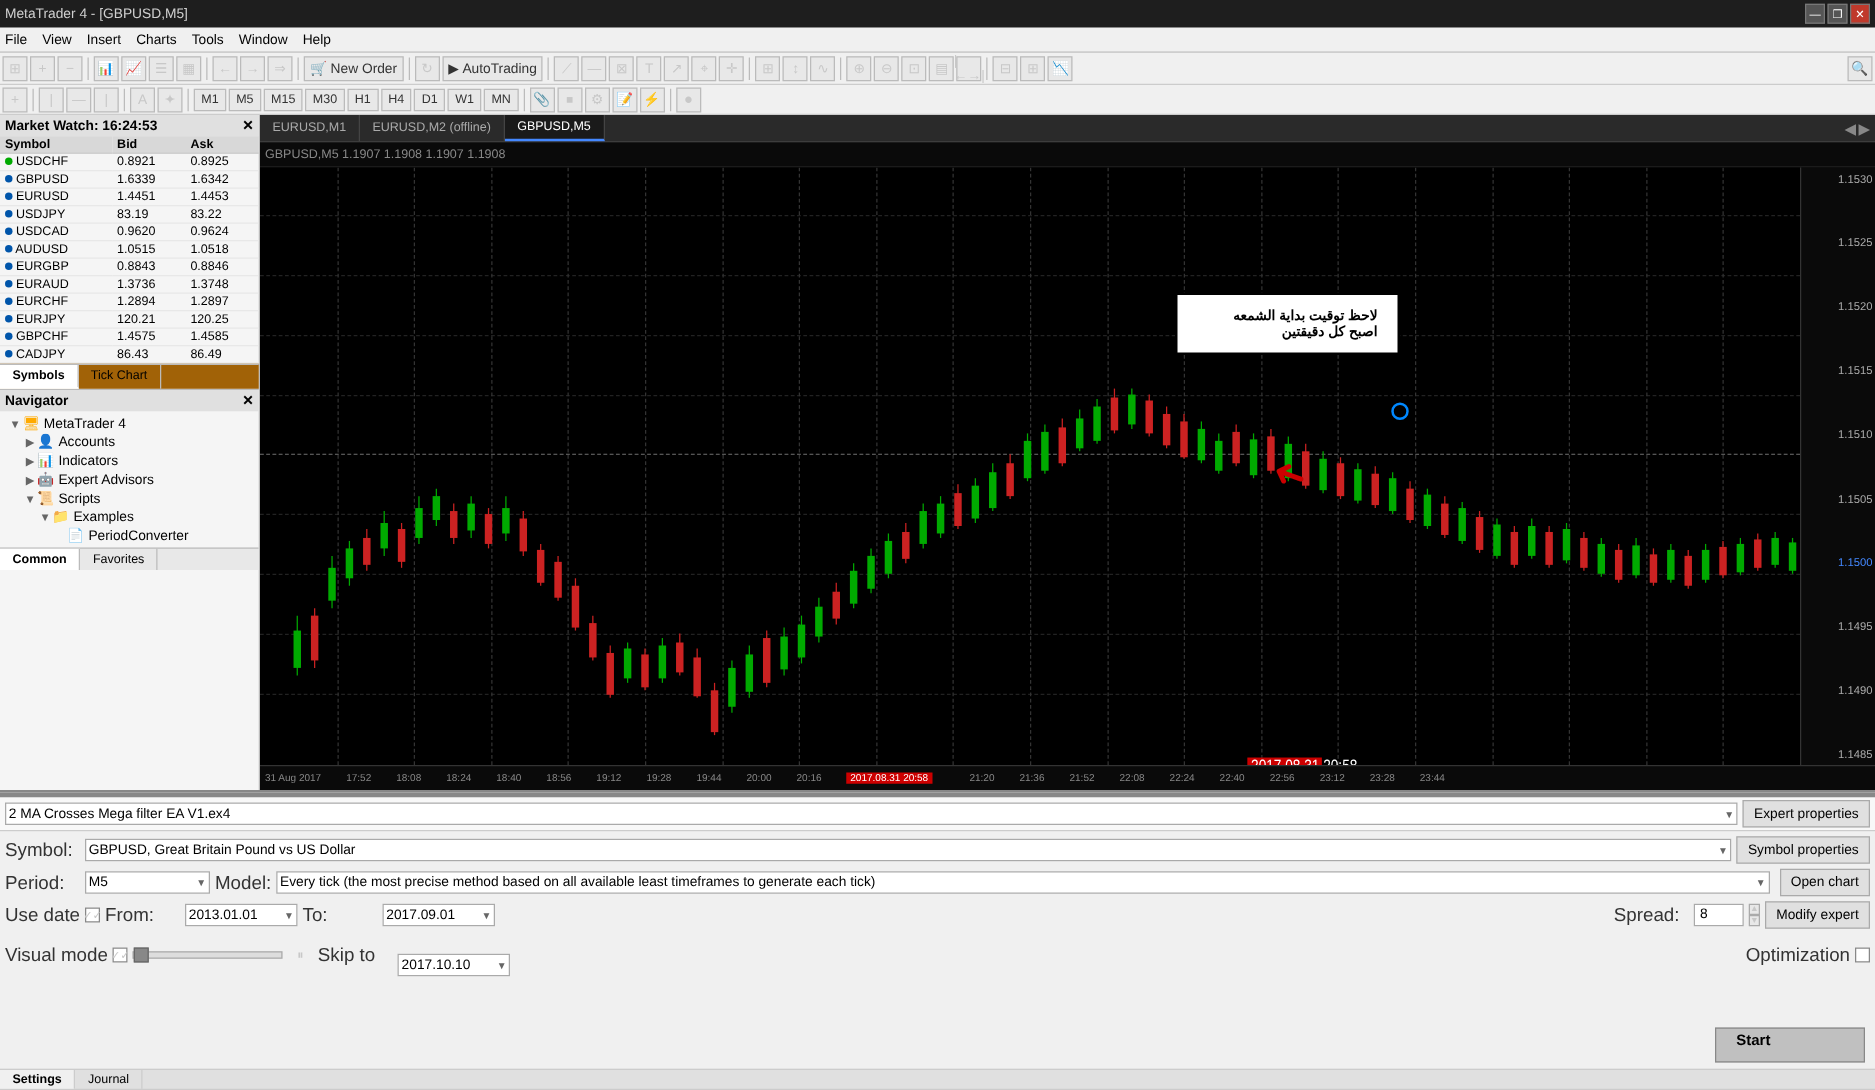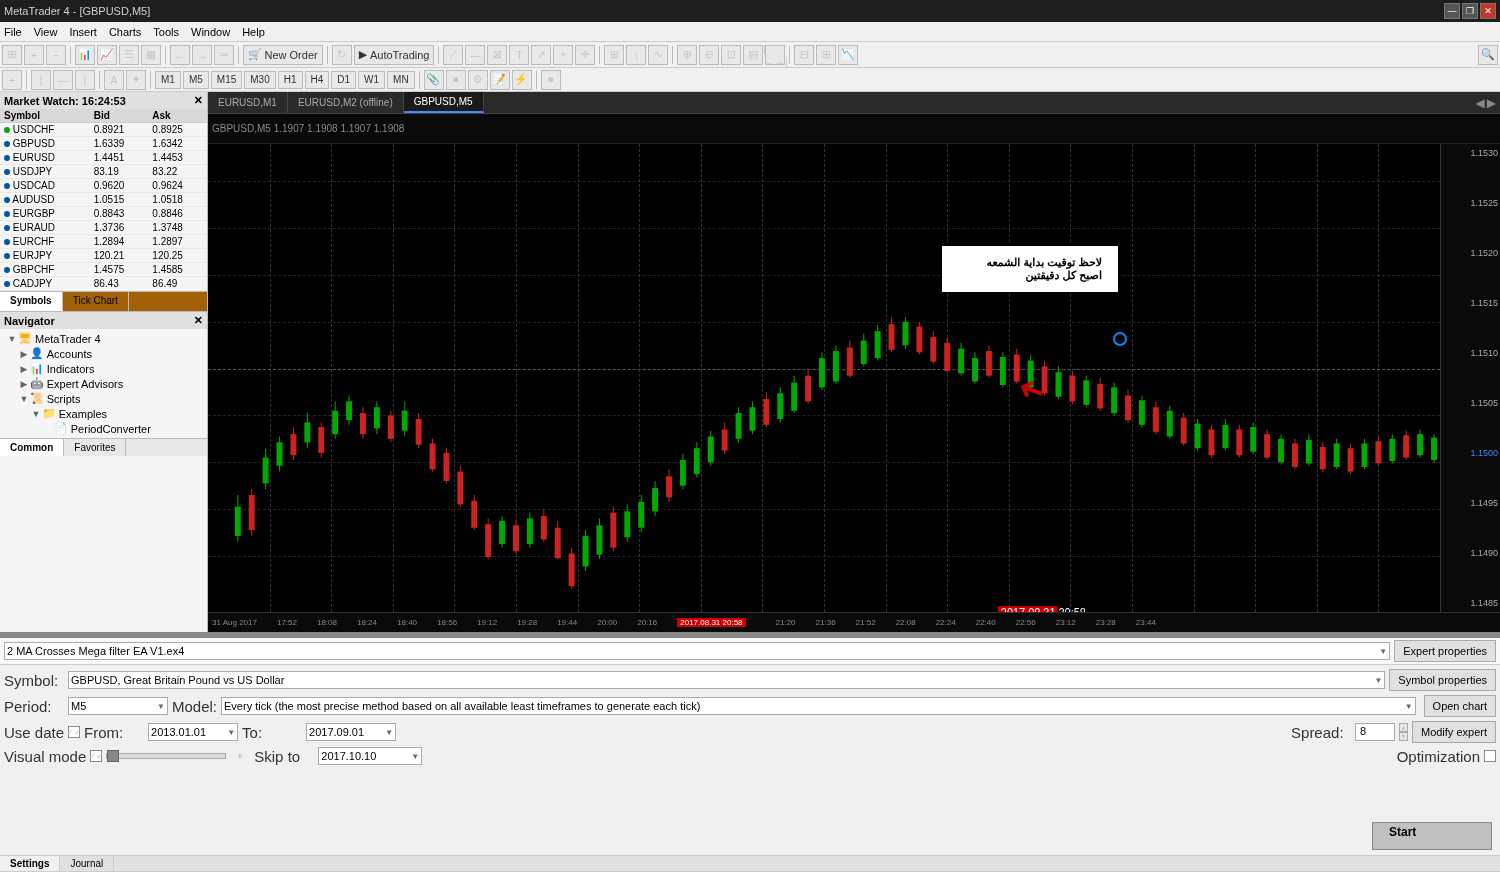--- a/index.html
+++ b/index.html
@@ -71,21 +71,21 @@
     #chart-with-price { display: flex; flex: 1; }
     #chart-main { flex: 1; position: relative; background: #000; }
     .chart-grid-h { position: absolute; width: 100%; border-top: 1px dashed #333; }
     .chart-grid-v { position: absolute; height: 100%; border-left: 1px dashed #333; top: 0; }
     
     
     #time-axis { background: #0a0a0a; height: 18px; border-top: 1px solid #333; display: flex; align-items: center; overflow: hidden; padding-left: 4px; }
     .time-label { font-size: 8px; color: #888; margin-right: 20px; white-space: nowrap; }
     
     
-    #chart-header { background: #0a0a0a; height: 30px; display: flex; align-items: center; padding: 0 4px; border-bottom: 1px solid #222; }
+    #chart-header { background: #0a0a0a; height: 20px; display: flex; align-items: center; padding: 0 4px; border-bottom: 1px solid #222; }
 
     
     #bottom-panel { background: #f0f0f0; border-top: 2px solid #888; height: 240px; display: flex; flex-direction: column; }
     
     #strategy-content { flex: 1; padding: 4px; overflow: auto; }
     .st-row { display: flex; align-items: center; margin-bottom: 4px; gap: 4px; }
     .st-label { color: #333; font-size: 15px; min-width: 60px; }
     .st-input { border: 1px solid #aaa; background: #fff; padding: 1px 4px; font-size: 11px; color: #000; height: 18px; }
     .st-dropdown { border: 1px solid #aaa; background: #fff; padding: 1px 2px; font-size: 11px; color: #000; height: 18px; display: flex; align-items: center; justify-content: space-between; cursor: pointer; }
     .st-dropdown .arrow { font-size: 8px; color: #666; }
@@ -754,21 +754,21 @@
         <div class="st-btn" style="min-width:80px;">Modify expert</div>
       </div>
       <div class="st-row">
         <span class="st-label">Visual mode</span>
         <div class="st-checkbox checked">✓</div>
         <div class="slider-track" style="max-width:120px;">
           <div class="slider-thumb"></div>
         </div>
         <span style="width:20px; text-align:center; font-size:10px;">⏸</span>
         <span class="st-label">Skip to</span>
-        <div class="st-dropdown" style="width:104px;">
+        <div class="st-dropdown" style="width:90px;margin-top:16px;">
           <span>2017.10.10</span>
           <span class="arrow">▼</span>
         </div>
         <span style="flex:1;"></span>
         <span class="st-label">Optimization</span>
         <div class="st-checkbox"></div>
       </div>
     </div>
 
     <div style="position:absolute; bottom:60px; right:8px; display:flex; flex-direction:column; gap:2px;">

